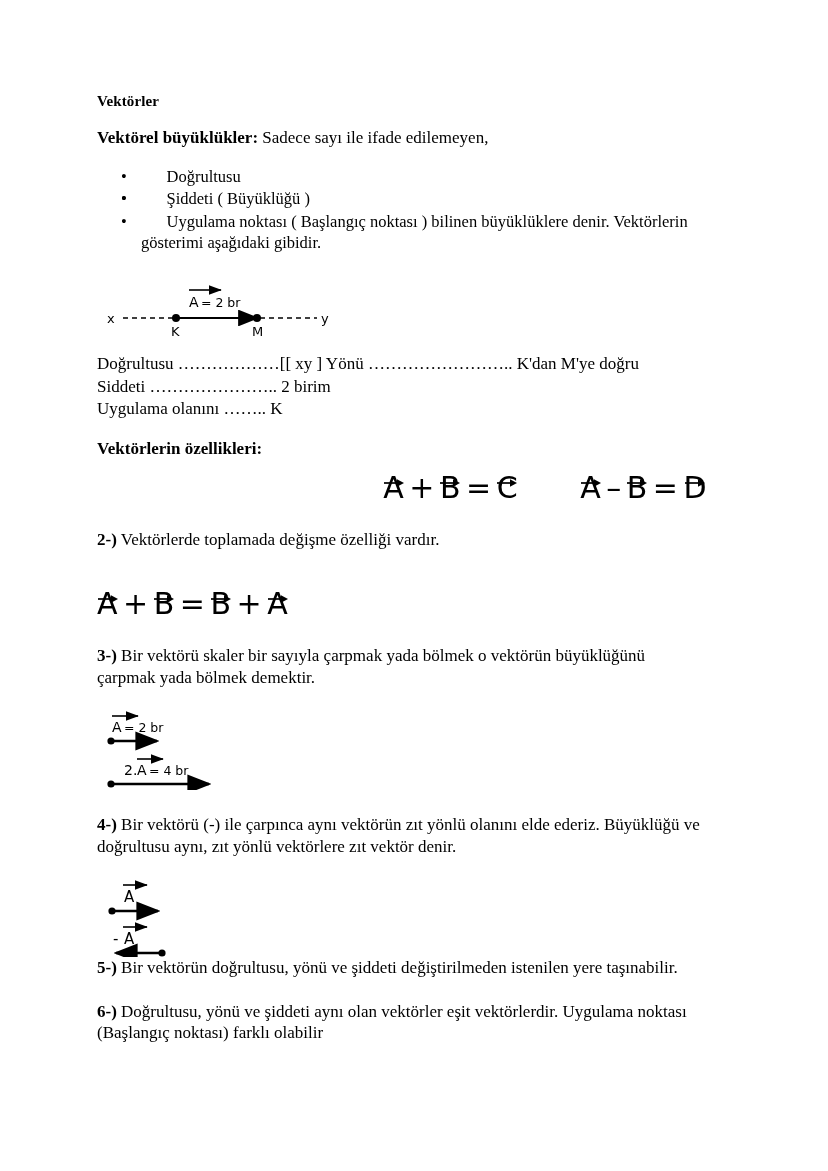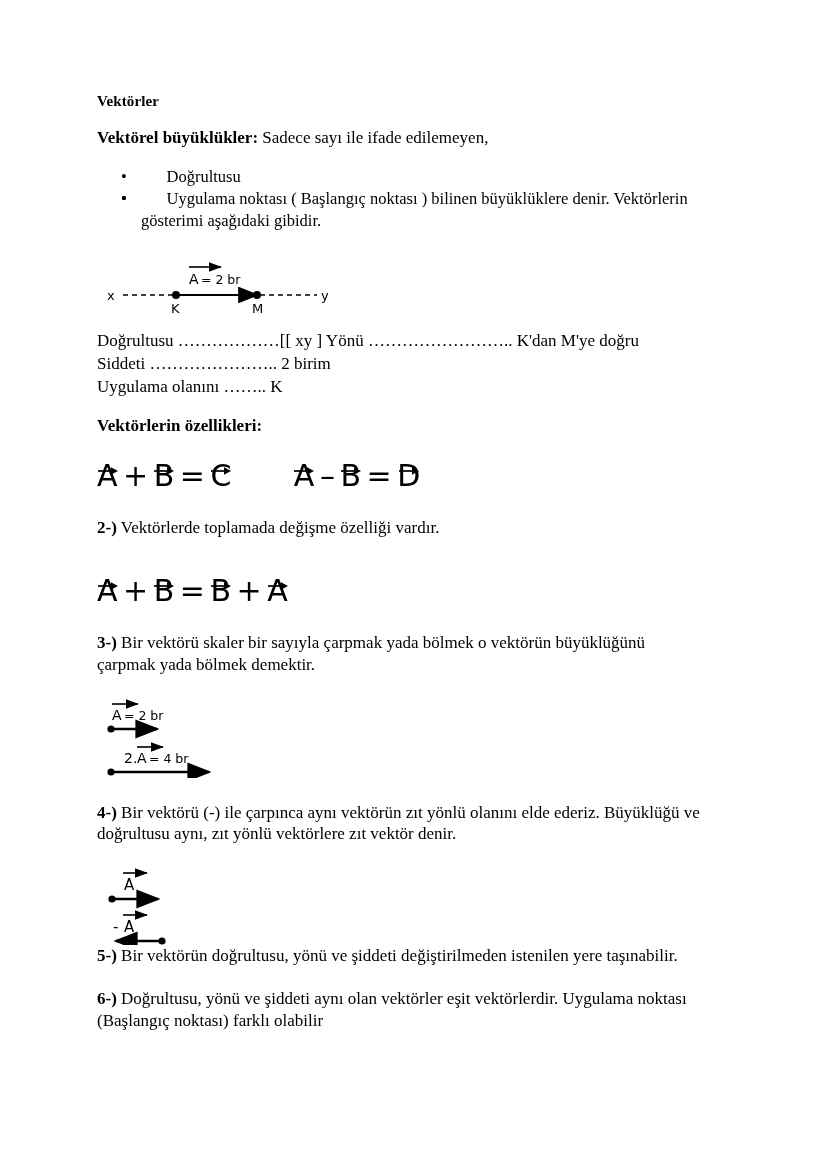--- a/index.html
+++ b/index.html
@@ -132,20 +132,21 @@
     <ul class="bullets">
       <li>
         <span class="bullet-dot">•</span>
         <span class="li-cont">Doğrultusu</span>
       </li>
       <li>
         <span class="bullet-dot">•</span>
       </li>
       <li>
         <span class="bullet-dot">•</span>
+        <span class="li-cont">Şiddeti ( Büyüklüğü )</span>
       </li>
       <li>
         <span class="bullet-dot">•</span>
         <span class="li-cont">Uygulama noktası ( Başlangıç noktası ) bilinen büyüklüklere denir. Vektörlerin</span>
         <span class="wrap-line">gösterimi aşağıdaki gibidir.</span>
       </li>
     </ul>
 
     <div class="fig" style="margin-top:22px; margin-left:8px;">
       <svg width="330" height="62" viewBox="0 0 330 62">
@@ -180,21 +181,21 @@
     </div>
 
     <div class="lines">
       <p class="para">Doğrultusu ………………[[ xy ] Yönü …………………….. K'dan M'ye doğru</p>
       <p class="para">Siddeti ………………….. 2 birim</p>
       <p class="para">Uygulama olanını …….. K</p>
     </div>
 
     <p class="para gap-top bold">Vektörlerin özellikleri:</p>
 
-    <div class="eq-row" style="margin-top:22px;">
+    <div class="eq-row" style="margin-top:12px;justify-content:flex-end;">
       <span class="eq">
         <span class="vec"><span class="varr"><svg width="20" height="9" viewBox="0 0 20 9">
                 <path d="M0,5 L15,5" stroke="#000" stroke-width="1.7" fill="none"></path>
                 <path d="M13,1.3 L20,5 L13,8.7 Z" fill="#000"></path>
               </svg></span><span class="ch">A</span></span><span class="op">+</span><span class="vec"><span class="varr"><svg width="20" height="9" viewBox="0 0 20 9">
                 <path d="M0,5 L15,5" stroke="#000" stroke-width="1.7" fill="none"></path>
                 <path d="M13,1.3 L20,5 L13,8.7 Z" fill="#000"></path>
               </svg></span><span class="ch">B</span></span><span class="op">=</span><span class="vec"><span class="varr"><svg width="20" height="9" viewBox="0 0 20 9">
                 <path d="M0,5 L15,5" stroke="#000" stroke-width="1.7" fill="none"></path>
                 <path d="M13,1.3 L20,5 L13,8.7 Z" fill="#000"></path>

